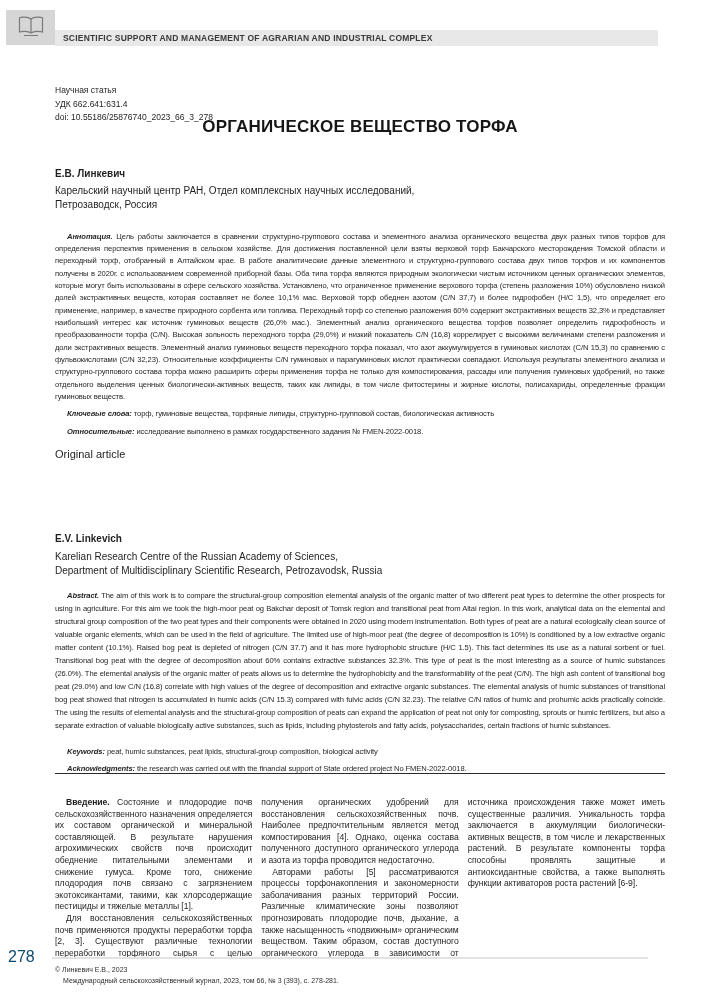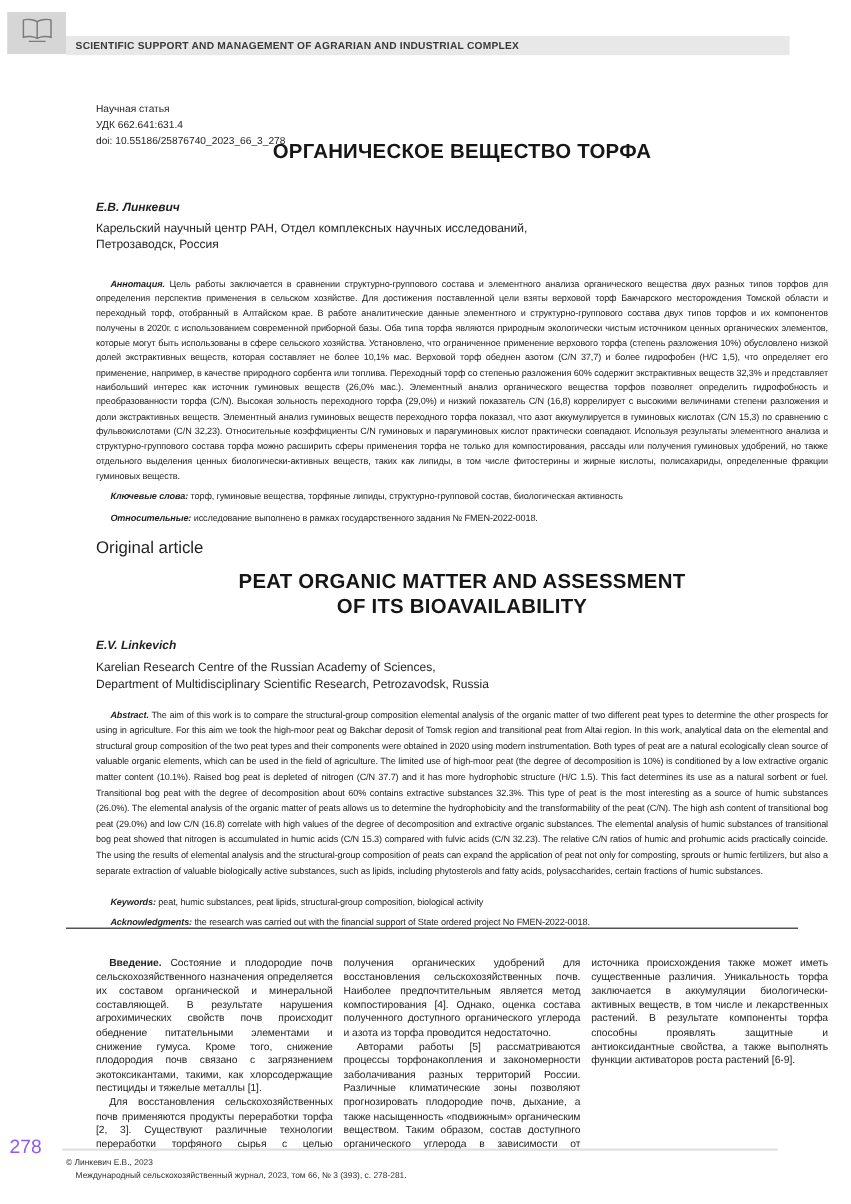--- a/index.html
+++ b/index.html
@@ -11,58 +11,58 @@
   }
   .page { position:relative; width:709px; height:1003px; overflow:hidden; background:#fff;padding-left:16px; }
 
   
   .logo-box { position:absolute; left:6px; top:10px; width:49px; height:35px; background:#d6d6d6;
               display:flex; align-items:center; justify-content:center; }
   .band { position:absolute; left:55px; top:30px; width:603px; height:16px; background:#e8e8e8;
           display:flex; align-items:center; padding-left:8px; }
   .band-text { font-size:8.5px; font-weight:bold; color:#3a3a3a; letter-spacing:0.2px; }
 
-  .sec { position:absolute; left:55px; width:610px;margin-left:25px; }
+  .sec { position:absolute; left:55px; width:610px; }
 
   .meta { top:84px; font-size:8.5px; line-height:13.5px; }
   .meta div { margin:0; }
 
   .title { text-align:center; font-weight:bold; font-size:17px; line-height:21px; letter-spacing:0.2px; color:#161616; }
   .title-ru { top:116px; }
   .title-en { top:474px; }
 
-  .author { font-weight:bold; font-size:10px;font-style:italic; }
+  .author { font-weight:bold; font-size:10px; }
   .author-ru { top:168px; }
   .author-en { top:533px; }
   .affil { font-size:10px; line-height:13.5px; }
   .affil-ru { top:184px; }
   .affil-en { top:550px; }
 
   .abstract { font-size:7.6px; line-height:12.35px; text-align:justify; text-indent:12px; letter-spacing:-0.1px; }
   .abstract-ru { top:223px; }
   .abstract-en { top:581px; line-height:13px; }
   .lbl { font-weight:bold; font-style:italic; }
 
   .kwline { font-size:7.6px; letter-spacing:-0.1px; text-indent:12px; }
   .kw-ru { top:401px; }
   .ack-ru { top:419px; }
   .kw-en { top:739px; }
   .ack-en { top:756px; }
 
-  .orig { top:448px; font-size:14px; }
+  .orig { top:448px; font-size:11px; }
 
   .rule { top:773px; border:none; border-top:1.5px solid #2a2a2a; margin:0; }
 
   .columns { top:797px; height:168px; column-count:3; column-gap:9px; column-fill:auto;
              font-size:8.6px; line-height:11.6px; text-align:justify; letter-spacing:-0.05px; overflow:hidden; }
   .columns p { margin:0; text-indent:11px; }
   .lead { font-weight:bold; font-style:normal; }
 
   
-  .page-num { position:absolute; left:8px; top:948px; font-size:16px; color:#8b5cf6; }
+  .page-num { position:absolute; left:8px; top:948px; font-size:16px; color:#0c4a6e; }
   .footer-rule { position:absolute; left:52px; top:957px; width:596px; border:none; border-top:2px solid #e2e2e2; margin:0; }
   .footer-copy { position:absolute; left:55px; top:964px; font-size:7px; line-height:11px; color:#2e2e2e; }
   .footer-copy .jline { padding-left:8px; }
 </style>
 </head>
 <body>
 
 <div class="page">
 
   <div class="logo-box">
@@ -90,24 +90,20 @@
   <div class="sec author author-ru">Е.В. Линкевич</div>
   <div class="sec affil affil-ru">
     <div>Карельский научный центр РАН, Отдел комплексных научных исследований,</div>
     <div>Петрозаводск, Россия</div>
   </div>
   <p class="sec abstract abstract-ru"><span class="lbl">Аннотация.</span> <span>Цель работы заключается в сравнении структурно-группового состава и элементного анализа органического вещества двух разных типов торфов для определения перспектив применения в сельском хозяйстве. Для достижения поставленной цели взяты верховой торф Бакчарского месторождения Томской области и переходный торф, отобранный в Алтайском крае. В работе аналитические данные элементного и структурно-группового состава двух типов торфов и их компонентов получены в 2020г. с использованием современной приборной базы. Оба типа торфа являются природным экологически чистым источником ценных органических элементов, которые могут быть использованы в сфере сельского хозяйства. Установлено, что ограниченное применение верхового торфа (степень разложения 10%) обусловлено низкой долей экстрактивных веществ, которая составляет не более 10,1% мас. Верховой торф обеднен азотом (C/N 37,7) и более гидрофобен (H/C 1,5), что определяет его применение, например, в качестве природного сорбента или топлива. Переходный торф со степенью разложения 60% содержит экстрактивных веществ 32,3% и представляет наибольший интерес как источник гуминовых веществ (26,0% мас.). Элементный анализ органического вещества торфов позволяет определить гидрофобность и преобразованности торфа (C/N). Высокая зольность переходного торфа (29,0%) и низкий показатель C/N (16,8) коррелирует с высокими величинами степени разложения и доли экстрактивных веществ. Элементный анализ гуминовых веществ переходного торфа показал, что азот аккумулируется в гуминовых кислотах (C/N 15,3) по сравнению с фульвокислотами (C/N 32,23). Относительные коэффициенты C/N гуминовых и парагуминовых кислот практически совпадают. Используя результаты элементного анализа и структурно-группового состава торфа можно расширить сферы применения торфа не только для компостирования, рассады или получения гуминовых удобрений, но также отдельного выделения ценных биологически-активных веществ, таких как липиды, в том числе фитостерины и жирные кислоты, полисахариды, определенные фракции гуминовых веществ.</span></p>
   <p class="sec kwline kw-ru"><span class="lbl">Ключевые слова:</span> <span>торф, гуминовые вещества, торфяные липиды, структурно-групповой состав, биологическая активность</span></p>
   <p class="sec kwline ack-ru"><span class="lbl">Относительные:</span> <span>исследование выполнено в рамках государственного задания № FMEN-2022-0018.</span></p>
 
   <div class="sec orig">Original article</div>
-  <div class="sec title title-en">
-    <div>PEAT ORGANIC MATTER AND ASSESSMENT</div>
-    <div>OF ITS BIOAVAILABILITY</div>
-  </div>
   <div class="sec author author-en">E.V. Linkevich</div>
   <div class="sec affil affil-en">
     <div>Karelian Research Centre of the Russian Academy of Sciences,</div>
     <div>Department of Multidisciplinary Scientific Research, Petrozavodsk, Russia</div>
   </div>
   <p class="sec abstract abstract-en"><span class="lbl">Abstract.</span> <span>The aim of this work is to compare the structural-group composition elemental analysis of the organic matter of two different peat types to determine the other prospects for using in agriculture. For this aim we took the high-moor peat og Bakchar deposit of Tomsk region and transitional peat from Altai region. In this work, analytical data on the elemental and structural group composition of the two peat types and their components were obtained in 2020 using modern instrumentation. Both types of peat are a natural ecologically clean source of valuable organic elements, which can be used in the field of agriculture. The limited use of high-moor peat (the degree of decomposition is 10%) is conditioned by a low extractive organic matter content (10.1%). Raised bog peat is depleted of nitrogen (C/N 37.7) and it has more hydrophobic structure (H/C 1.5). This fact determines its use as a natural sorbent or fuel. Transitional bog peat with the degree of decomposition about 60% contains extractive substances 32.3%. This type of peat is the most interesting as a source of humic substances (26.0%). The elemental analysis of the organic matter of peats allows us to determine the hydrophobicity and the transformability of the peat (C/N). The high ash content of transitional bog peat (29.0%) and low C/N (16.8) correlate with high values of the degree of decomposition and extractive organic substances. The elemental analysis of humic substances of transitional bog peat showed that nitrogen is accumulated in humic acids (C/N 15.3) compared with fulvic acids (C/N 32.23). The relative C/N ratios of humic and prohumic acids practically coincide. The using the results of elemental analysis and the structural-group composition of peats can expand the application of peat not only for composting, sprouts or humic fertilizers, but also a separate extraction of valuable biologically active substances, such as lipids, including phytosterols and fatty acids, polysaccharides, certain fractions of humic substances.</span></p>
   <p class="sec kwline kw-en"><span class="lbl">Keywords:</span> <span>peat, humic substances, peat lipids, structural-group composition, biological activity</span></p>
   <p class="sec kwline ack-en"><span class="lbl">Acknowledgments:</span> <span>the research was carried out with the financial support of State ordered project No FMEN-2022-0018.</span></p>
 
   <hr class="sec rule">

